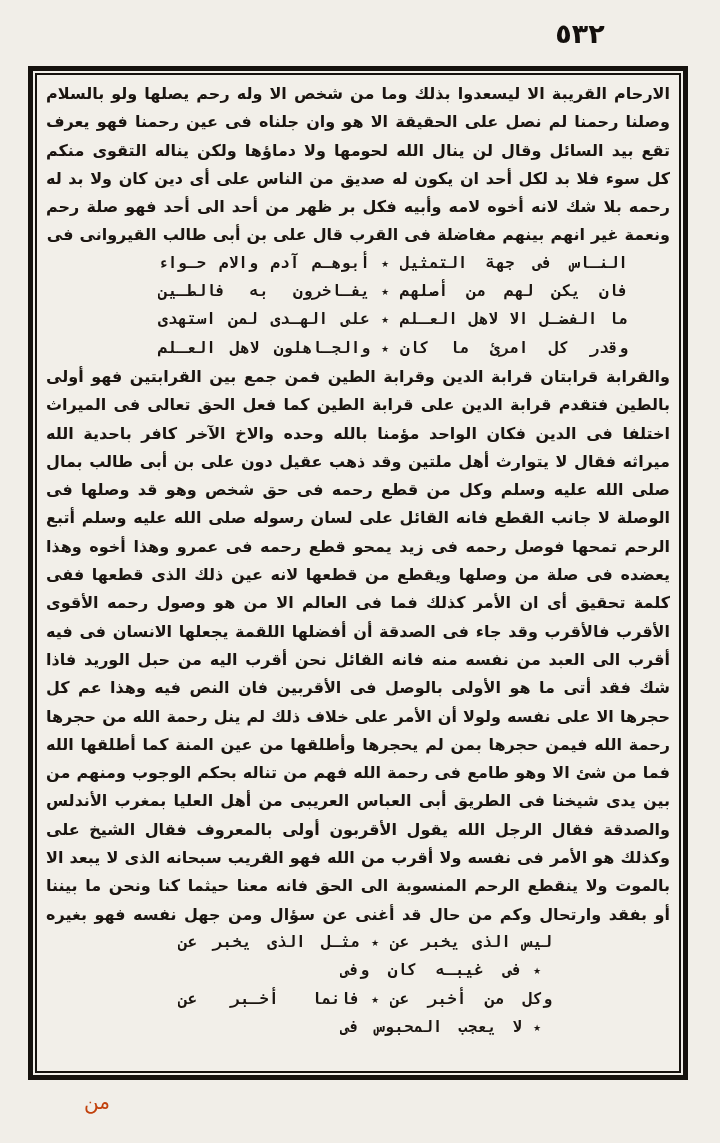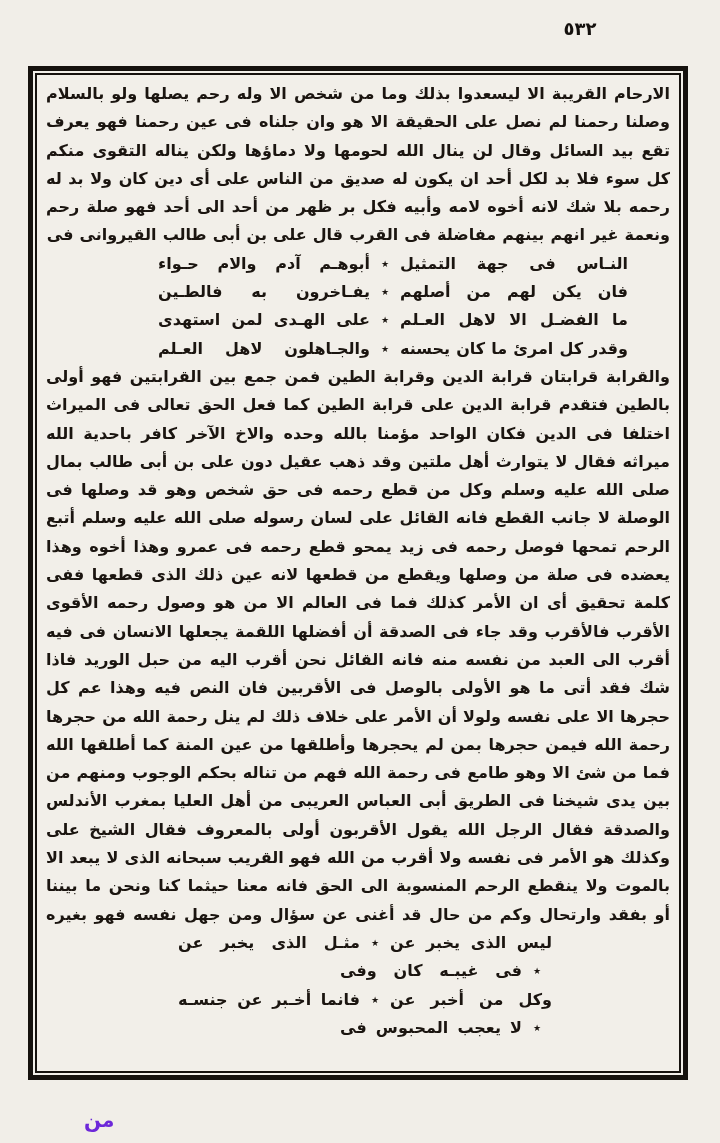--- a/index.html
+++ b/index.html
@@ -6,21 +6,21 @@
   body{
     width:720px;height:1143px;
     background:#f1eee8;
     position:relative;
     font-family:"DejaVu Sans",sans-serif;
     color:#1a1411;
     overflow:hidden;
   }
   .page-number{
     position:absolute;top:18px;left:552px;width:56px;
-    font-size:18px;font-weight:bold;text-align:center;
+    font-size:27px;font-weight:bold;text-align:center;
     color:#14100d;
     direction:rtl;
   }
   .frame-outer{
     position:absolute;left:28px;top:66px;
     width:660px;height:1014px;
     border:5px solid #16120e;
     box-sizing:border-box;
     background:#f2efe9;
   }
@@ -57,35 +57,36 @@
     overflow:hidden;
   }
   .poem1 .verse-row{width:470px;margin:0 42px 0 auto;}
   .poem2 .verse-row{width:374px;margin:0 118px 0 auto;}
   .hemi{
     display:block;
     height:28.3px;
     overflow:hidden;
     text-align:justify;
     text-align-last:justify;
+    font-family:Liberation Mono, monospace;
   }
   .poem1 .hemi-r{width:228px;}
   .poem1 .hemi-l{width:212px;}
   .poem2 .hemi-r{width:162px;}
   .poem2 .hemi-l{width:182px;}
   .vsep{
     display:block;width:30px;
     text-align:center;
     font-size:15px;
     flex:0 0 30px;
   }
   .catchword{
     position:absolute;left:84px;top:1090px;
-    font-size:20px;font-weight:bold;
-    direction:rtl;color:#6d28d9;margin-top:18px;
+    font-size:20px;font-weight:normal;
+    direction:rtl;color:#c2410c;
   }
 </style>
 </head>
 <body>
 
 <div class="page-number">٥٣٢</div>
 
 <div class="frame-outer">
   <div class="frame-inner">
     <div class="text-block">

